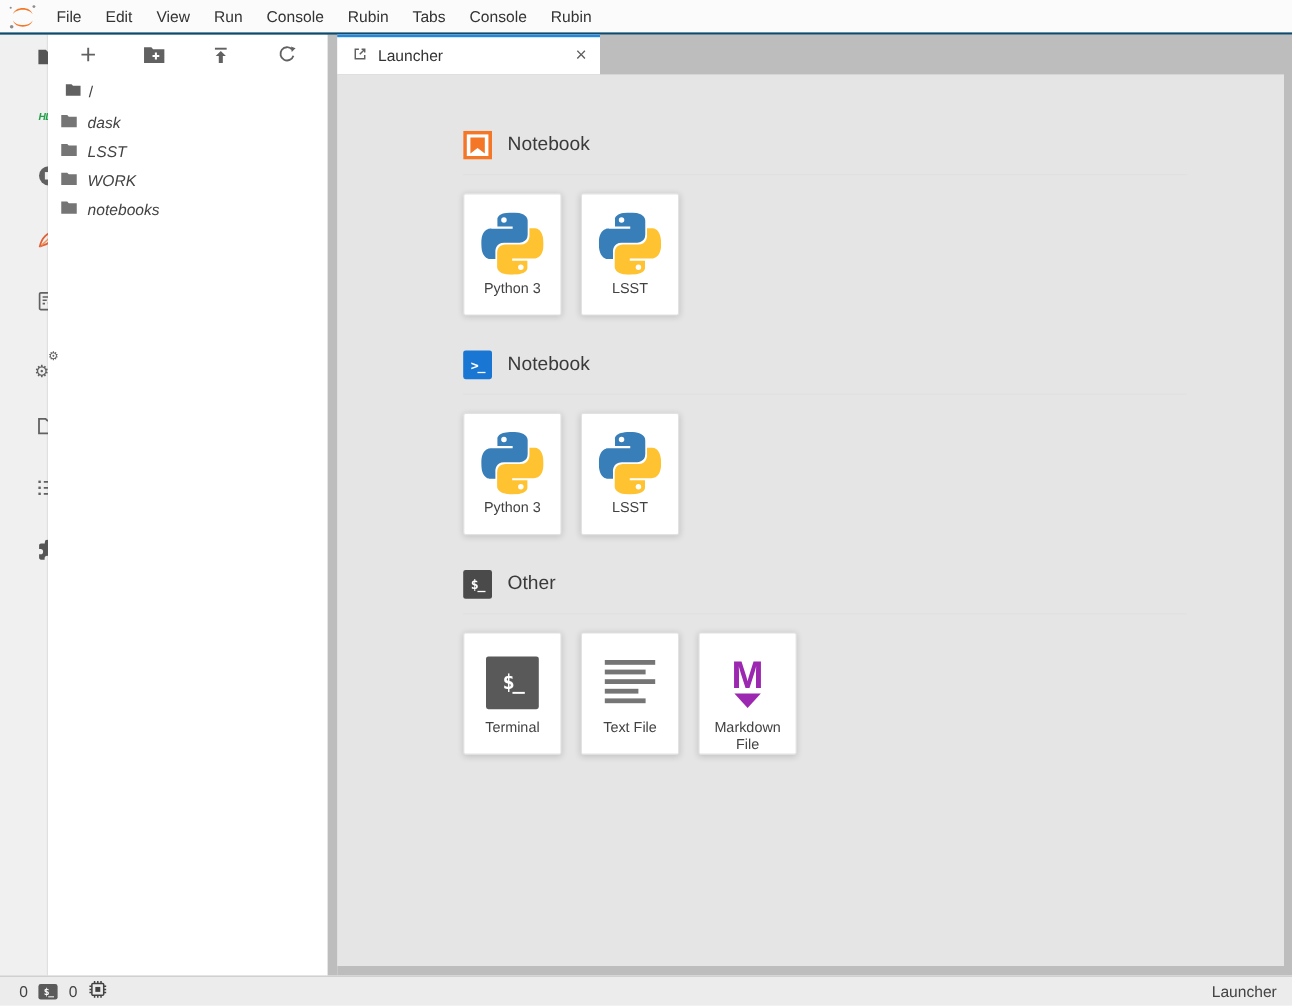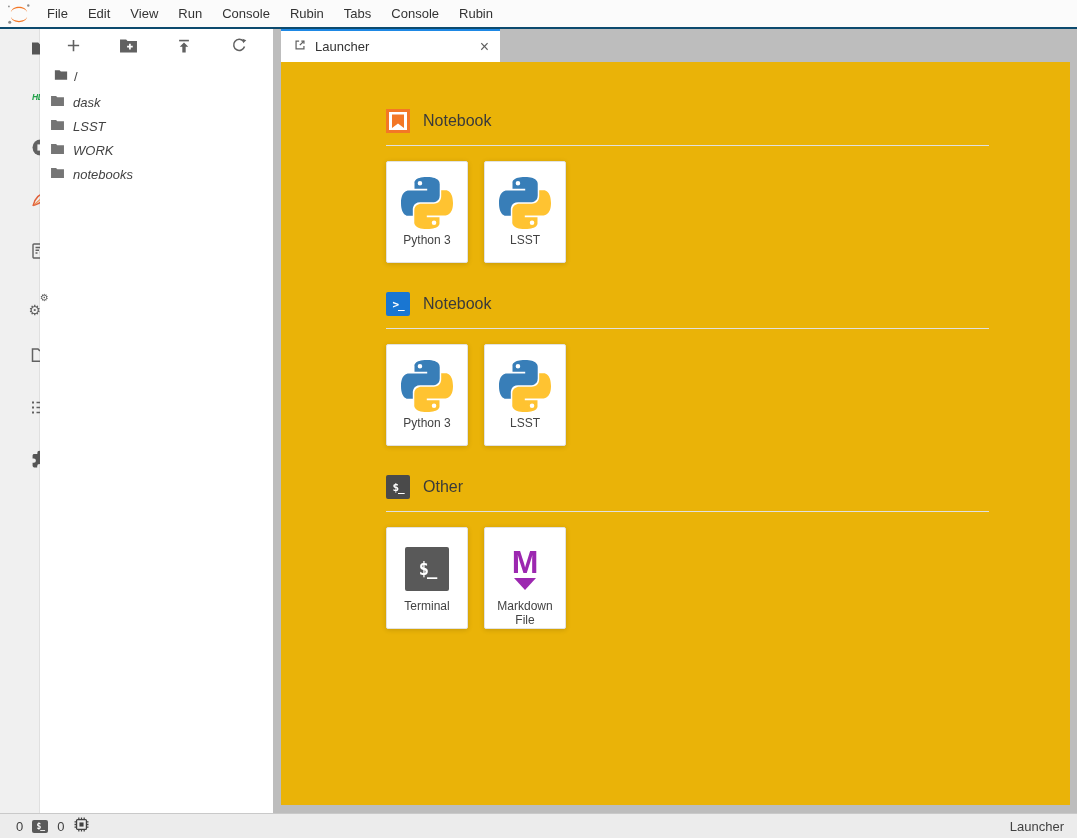--- a/index.html
+++ b/index.html
@@ -44,21 +44,21 @@
   .dock-divider { width:8px; flex:0 0 8px; background:#bdbdbd; cursor:col-resize; }
 
   
   .dock { flex:1 1 auto; display:flex; flex-direction:column; background:#bdbdbd; min-width:0; }
   .tabbar { height:33px; flex:0 0 33px; background:#bdbdbd; display:flex; }
   .tab { width:219px; background:#fff; border-top:2px solid #1e88e5; display:flex; align-items:center;
          gap:8px; padding:0 8px 0 12px; font-size:13px; color:#333; cursor:pointer; }
   .tab-label { flex:1 1 auto; }
   .tab-close { color:#5f5f5f; font-size:16px; line-height:16px; padding:0 3px; cursor:pointer; }
   .dock-body { flex:1 1 auto; padding:0 7px 8px 0; min-height:0; }
-  .launcher-panel { background:#eab308; width:100%; height:100%; padding:47px 0 0 105px; overflow:hidden; }
+  .launcher-panel { background:#e5e5e5; width:100%; height:100%; padding:47px 0 0 105px; overflow:hidden; }
 
   
   .launcher-section { width:603px; }
   .section-head { display:flex; align-items:center; gap:13px; height:24px; }
   .section-icon { width:24px; height:24px; flex:0 0 24px; display:flex; align-items:center; justify-content:center; }
   .badge-icon { width:24px; height:24px; border-radius:2px; color:#fff; display:flex; align-items:center;
                 justify-content:center; font-family:"DejaVu Sans Mono",monospace; font-weight:bold;
                 font-size:11px; letter-spacing:-1px; }
   .section-title { font-size:16px; color:#3a3a3a; }
   .section-rule { border:none; border-top:1px solid #e0e0e0; margin-top:12px; }
@@ -334,20 +334,34 @@
             <hr class="section-rule">
             <div class="card-row">
               <div class="card">
                 <span class="card-icon">
                   <span class="terminal-tile">$_</span>
                 </span>
                 <span class="card-label">Terminal</span>
               </div>
               <div class="card">
                 <span class="card-icon">
+                  <svg width="44" height="42" viewBox="0 0 44 42">
+                    <g fill="#757575">
+                      <rect x="1" y="2" width="42" height="4"></rect>
+                      <rect x="1" y="10" width="34" height="4"></rect>
+                      <rect x="1" y="18" width="42" height="4"></rect>
+                      <rect x="1" y="26" width="28" height="4"></rect>
+                      <rect x="1" y="34" width="34" height="4"></rect>
+                    </g>
+                  </svg>
+                </span>
+                <span class="card-label">Text File</span>
+              </div>
+              <div class="card">
+                <span class="card-icon">
                   <svg width="44" height="48" viewBox="0 0 44 48">
                     <text x="22" y="28" text-anchor="middle" font-family="Liberation Sans, sans-serif" font-size="32" font-weight="bold" fill="#9C27B0">M</text>
                     <polygon points="11,33 33,33 22,45" fill="#9C27B0"></polygon>
                   </svg>
                 </span>
                 <span class="card-label">Markdown File</span>
               </div>
             </div>
           </div>
 

